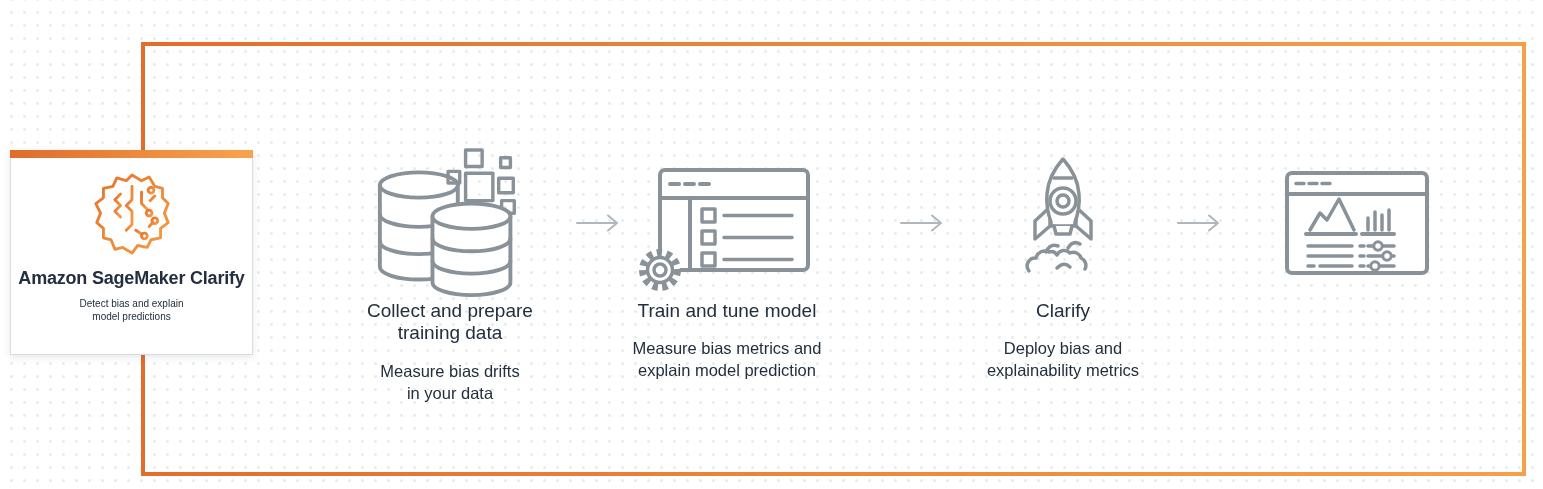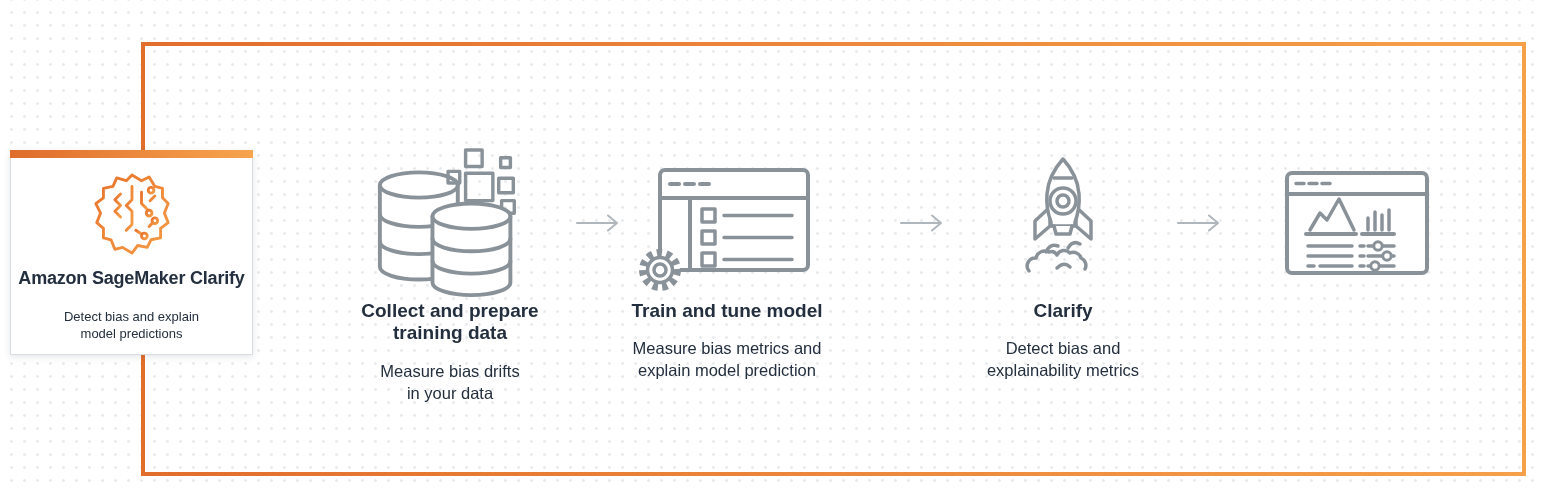--- a/index.html
+++ b/index.html
@@ -25,24 +25,24 @@
     position:absolute; left:10px; top:150px; width:243px; height:205px;
     box-sizing:border-box; background:#fff; border:1px solid var(--card_border);
     box-shadow:0 2px 7px rgba(35,47,62,.12); text-align:center;
   }
   .card-bar{
     position:absolute; left:-1px; top:-1px; right:-1px; height:8px;
     background:linear-gradient(90deg, var(--card_bar_start), var(--card_bar_end));
   }
   .card svg.brain{display:block; margin:20px auto 0;}
   .card-title{margin-top:9px; font-size:18px; font-weight:bold; letter-spacing:-0.2px; white-space:nowrap;}
-  .card-sub{margin-top:20px; font-size:13px; line-height:1.3; white-space:pre-line;text-align:center;}
+  .card-sub{margin-top:8px; font-size:10px; line-height:1.3; white-space:pre-line;text-align:center;}
   .step{position:absolute; top:148px; text-align:center;}
   .step .icon-box{height:152px; display:flex; justify-content:center; align-items:flex-start;}
-  .step-title{font-size:19px; font-weight:bold; line-height:1.18; white-space:pre-line; color:var(--text_dark);}
+  .step-title{font-size:19px; font-weight:normal; line-height:1.18; white-space:pre-line; color:var(--text_dark);}
   .step-sub{margin-top:16px; font-size:16.5px; line-height:1.33; white-space:pre-line; color:var(--text_dark);}
   .s1{left:337px; width:226px;}
   .s2{left:614px; width:226px;}
   .s3{left:950px; width:226px;}
   .s4{left:1226px; width:262px;}
   .s2 .icon-box svg{margin-top:20px; margin-left:-10px;}
   .s3 .icon-box svg{margin-top:8px;}
   .s4 .icon-box svg{margin-top:20px;}
   .arrow{position:absolute; top:212px;}
   .a1{left:575px;} .a2{left:899px;} .a3{left:1176px;}
@@ -155,21 +155,21 @@
         <circle cx="50" cy="45" r="13" fill="#fff"></circle>
         <circle cx="50" cy="45" r="6"></circle>
         <path d="M41,70 L43,78 L57,78 L59,70" fill="#fff"></path>
         <path d="M33,96 q4,-9 12,-6"></path>
         <path d="M55,92 q5,-8 12,-4"></path>
         <path d="M16,115 a8,8 0 0 1 7,-13 a9,9 0 0 1 13,-6 a7,7 0 0 1 8,3 a8,8 0 0 1 13,-2 a8,8 0 0 1 11,5 a8,8 0 0 1 4,11"></path>
         <path d="M44,112 q7,-7 13,-1"></path>
       </svg>
     </div>
     <div class="step-title">Clarify</div>
-    <div class="step-sub">Detect bias and
+    <div class="step-sub">Deploy bias and
 explainability metrics</div>
   </div>
 
   <svg class="arrow a3" width="48" height="22" viewBox="0 0 48 22">
     <path d="M2,11 H41"></path>
       <path d="M33,3.5 Q39,8.5 42,11 Q39,13.5 33,18.5"></path>
   </svg>
 
   <div class="step s4">
     <div class="icon-box">

